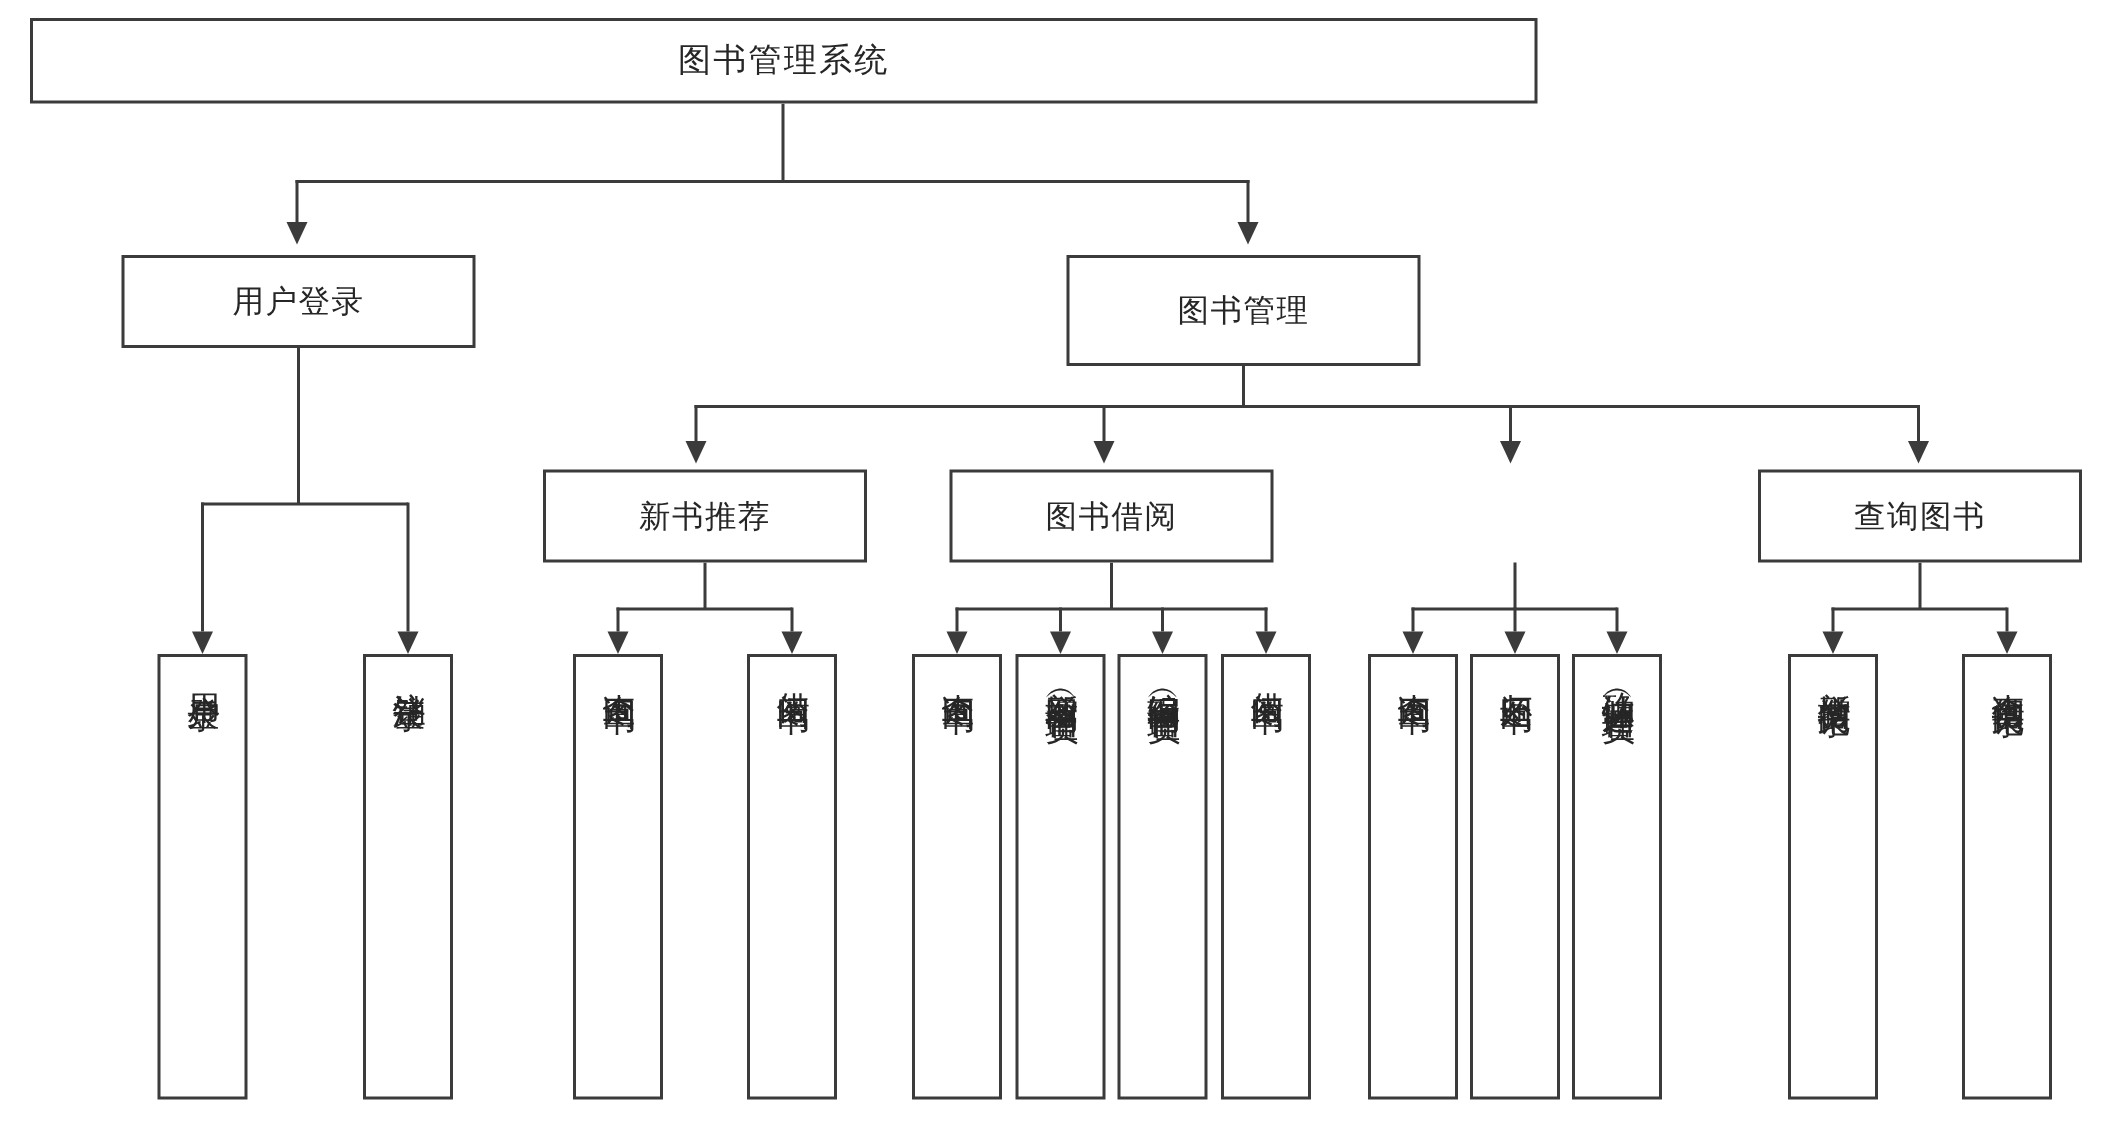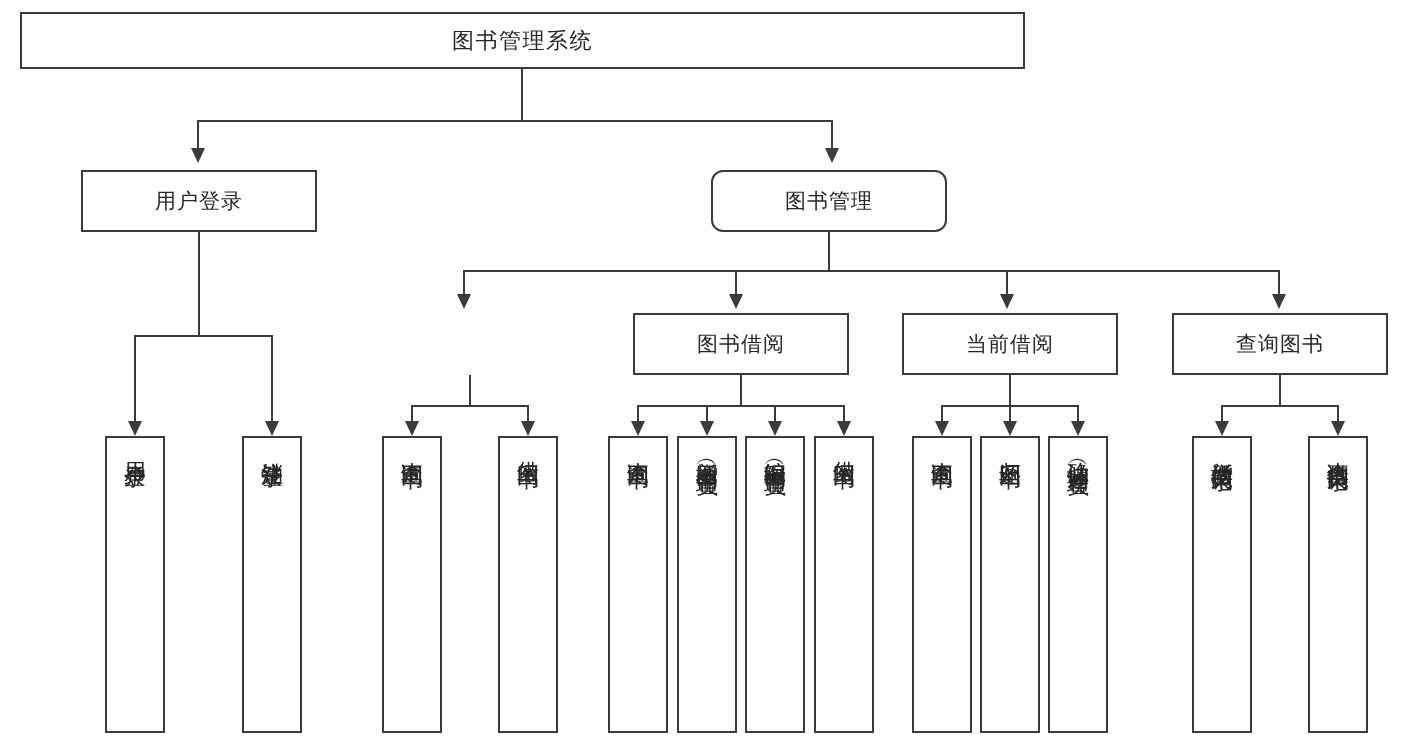--- a/index.html
+++ b/index.html
@@ -94,21 +94,21 @@
   <div class="hline" style="left:197px; top:120px; width:636px; height:2px;"></div>
 
   <div class="vline" style="left:197px; top:120px; width:2px; height:28px;"></div>
   <div class="arrow" style="left:191px; top:148px;"></div>
   <div class="vline" style="left:831px; top:120px; width:2px; height:28px;"></div>
   <div class="arrow" style="left:825px; top:148px;"></div>
 
   <div class="node horiz" style="left:81px; top:170px; width:236px; height:62px;">
     <span class="lbl">用户登录</span>
   </div>
-  <div class="node horiz" style="left:711px; top:170px; width:236px; height:62px;border-radius:12px;">
+  <div class="node horiz" style="left:711px; top:170px; width:236px; height:74px;">
     <span class="lbl">图书管理</span>
   </div>
 
   <div class="vline" style="left:198px; top:232px; width:2px; height:104px;"></div>
   <div class="hline" style="left:134px; top:335px; width:138px; height:2px;"></div>
   <div class="vline" style="left:134px; top:335px; width:2px; height:86px;"></div>
   <div class="arrow" style="left:128px; top:421px;"></div>
   <div class="vline" style="left:271px; top:335px; width:2px; height:86px;"></div>
   <div class="arrow" style="left:265px; top:421px;"></div>
 
@@ -116,25 +116,25 @@
   <div class="hline" style="left:463px; top:270px; width:817px; height:2px;"></div>
   <div class="vline" style="left:463px; top:270px; width:2px; height:24px;"></div>
   <div class="arrow" style="left:457px; top:294px;"></div>
   <div class="vline" style="left:735px; top:270px; width:2px; height:24px;"></div>
   <div class="arrow" style="left:729px; top:294px;"></div>
   <div class="vline" style="left:1006px; top:270px; width:2px; height:24px;"></div>
   <div class="arrow" style="left:1000px; top:294px;"></div>
   <div class="vline" style="left:1278px; top:270px; width:2px; height:24px;"></div>
   <div class="arrow" style="left:1272px; top:294px;"></div>
 
+  <div class="node horiz" style="left:362px; top:313px; width:216px; height:62px;">
+    <span class="lbl">新书推荐</span>
+  </div>
   <div class="node horiz" style="left:633px; top:313px; width:216px; height:62px;">
     <span class="lbl">图书借阅</span>
-  </div>
-  <div class="node horiz" style="left:902px; top:313px; width:216px; height:62px;">
-    <span class="lbl">当前借阅</span>
   </div>
   <div class="node horiz" style="left:1172px; top:313px; width:216px; height:62px;">
     <span class="lbl">查询图书</span>
   </div>
 
   <div class="vline" style="left:469px; top:375px; width:2px; height:31px;"></div>
   <div class="hline" style="left:411px; top:405px; width:117px; height:2px;"></div>
   <div class="vline" style="left:411px; top:405px; width:2px; height:16px;"></div>
   <div class="arrow" style="left:405px; top:421px;"></div>
   <div class="vline" style="left:527px; top:405px; width:2px; height:16px;"></div>

